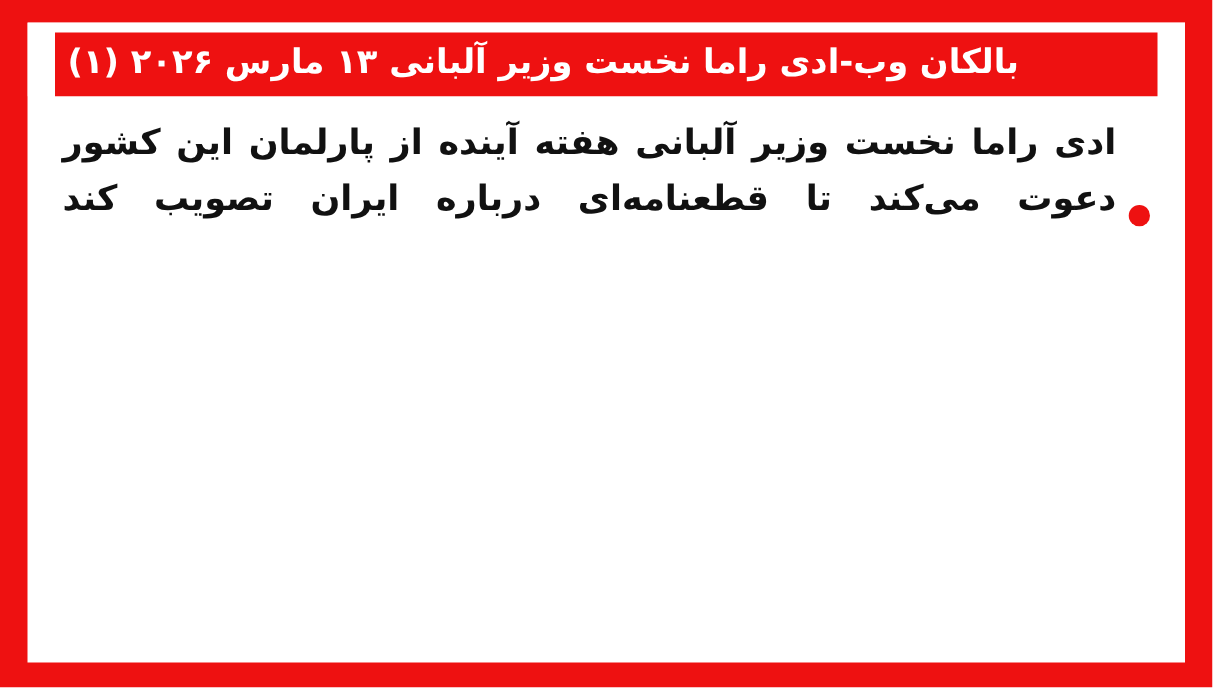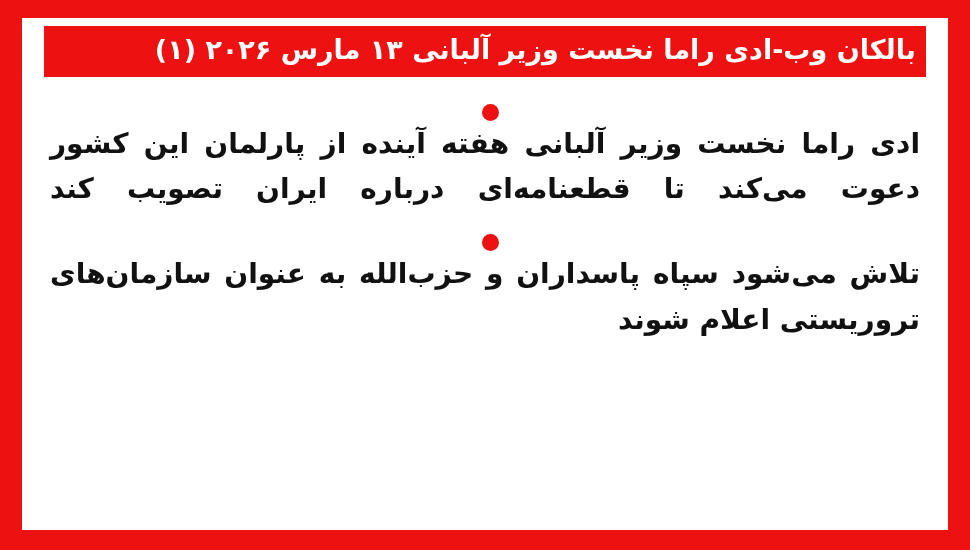--- a/index.html
+++ b/index.html
@@ -34,36 +34,36 @@
     box-sizing: border-box;
     padding: 8px 22px 0 22px;
     background: #ffffff;
   }
   .headline {
     box-sizing: border-box;
     background: #ee1111;
     color: #ffffff;
     font-size: 27px;
     font-weight: bold;
-    text-align: right;
+    text-align: left;
     padding: 7px 10px 10px 10px;
     line-height: 1.25;
     direction: rtl;
     white-space: nowrap;
   }
   .body-wrap {
     box-sizing: border-box;
     padding: 14px 28px 10px 28px;
     direction: rtl;
     flex: 1;
   }
   .bullet-row {
     display: flex;
-    flex-direction: column;
-    align-items: center;
+    flex-direction: row;
+    align-items: flex-end;
     margin-bottom: 10px;
   }
   .dot {
     flex: 0 0 auto;
     width: 17px;
     height: 17px;
     border-radius: 50%;
     background: #ee1111;
     margin: 13px 0 0 10px;
   }
@@ -92,20 +92,16 @@
     </div>
 
     <div class="body-wrap">
 
       <div class="bullet-row">
         <span class="dot"></span>
         <div class="bullet-text">ادی راما نخست وزیر آلبانی هفته آینده از پارلمان این کشور دعوت می‌کند تا قطعنامه‌ای درباره ایران تصویب کند</div>
       </div>
 
 
-      <div class="bullet-row">
-        <span class="dot"></span>
-        <div class="bullet-text last-right">تلاش می‌شود سپاه پاسداران و حزب‌الله به عنوان سازمان‌های تروریستی اعلام شوند</div>
-      </div>
 
     </div>
   </div>
 </div>
 
 </body></html>

